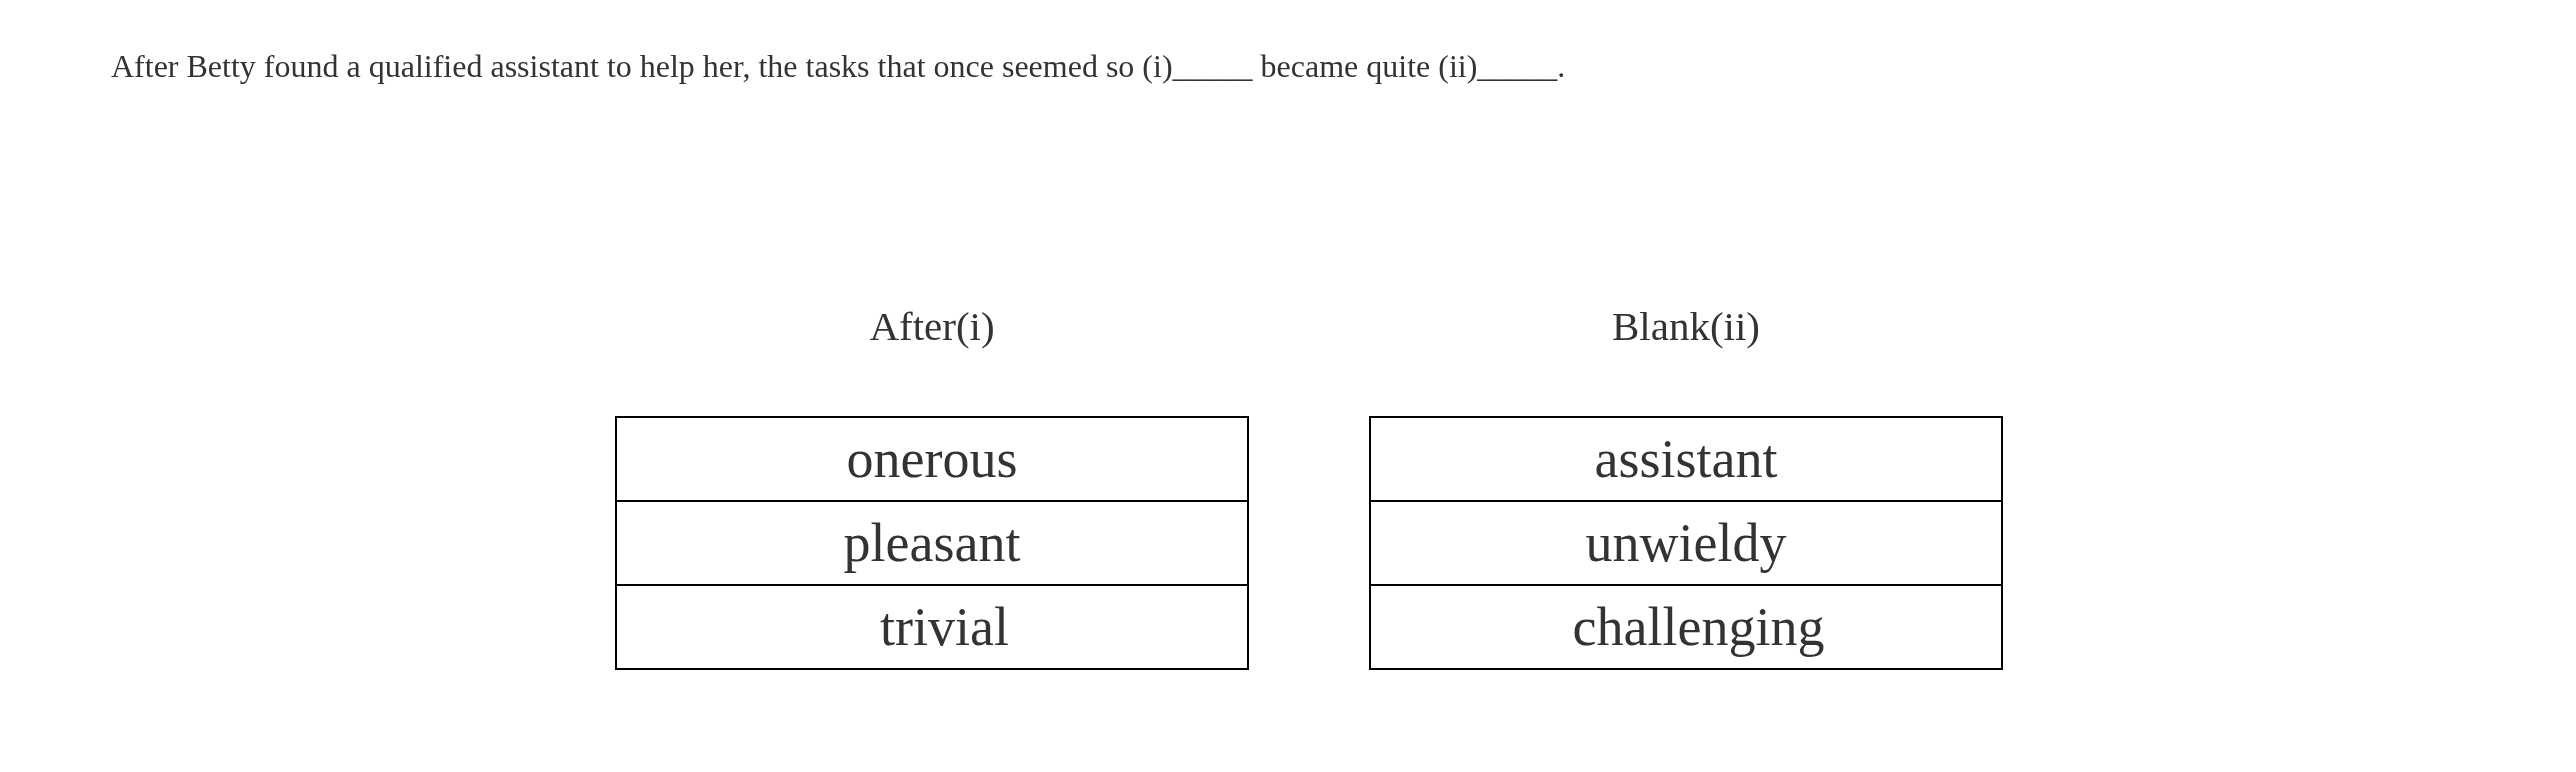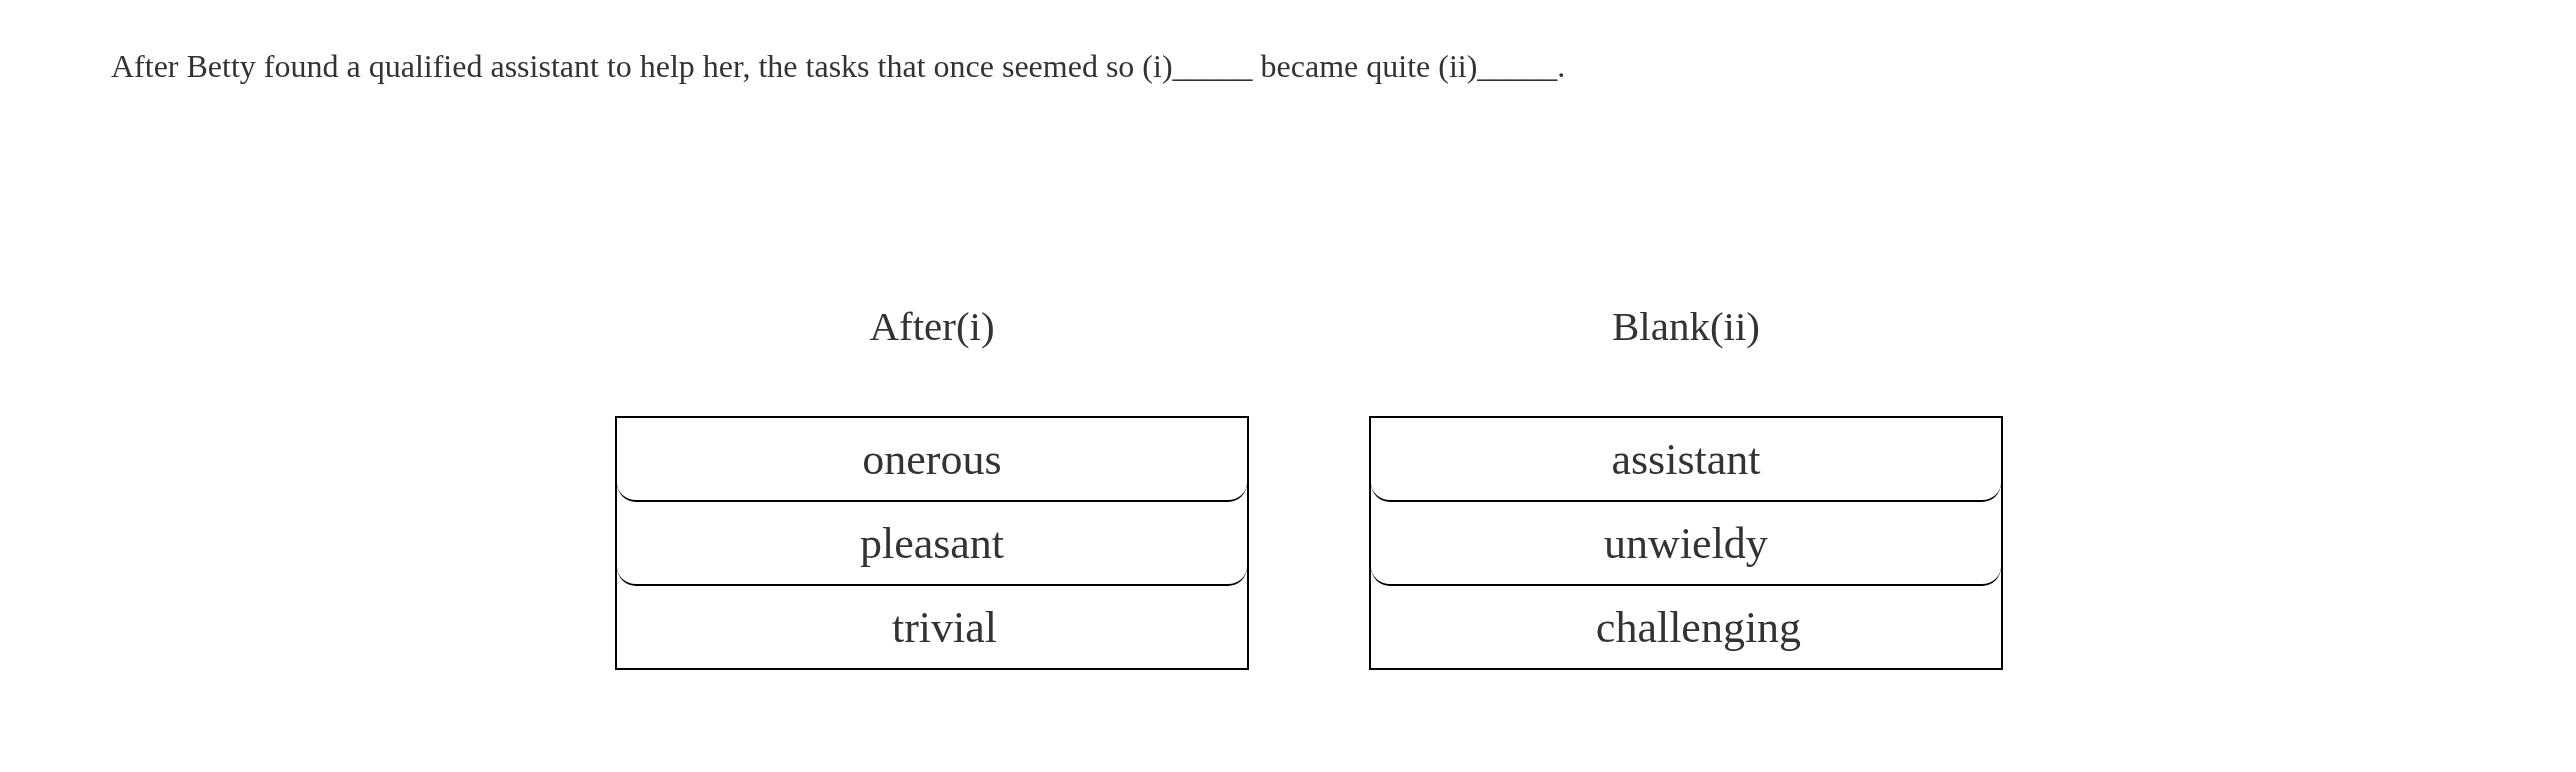--- a/index.html
+++ b/index.html
@@ -43,25 +43,24 @@
     .options {
       border: 2.4px solid #000000;
       box-sizing: border-box;
       width: 634px;
     }
     .option {
       height: 82px;
       display: flex;
       align-items: center;
       justify-content: center;
-      font-size: 44px;
+      font-size: 54px;
       border-bottom: 2.4px solid #000000;
       cursor: pointer;
       box-sizing: content-box;
-      border-radius: 19px;
     }
     .option:last-child {
       border-bottom: none;
       padding-left: 25px;
     }
   </style>
 </head>
 <body>
 
 <p class="question">After Betty found a qualified assistant to help her, the tasks that once seemed so (i)_____ became quite (ii)_____.</p>

